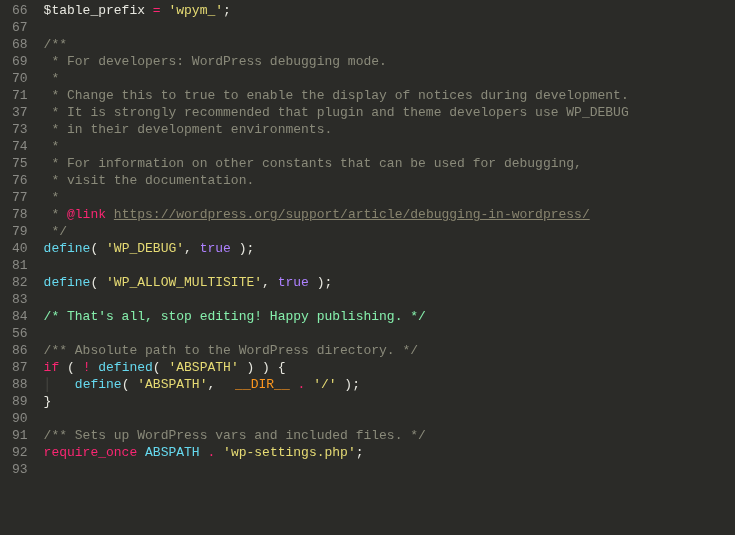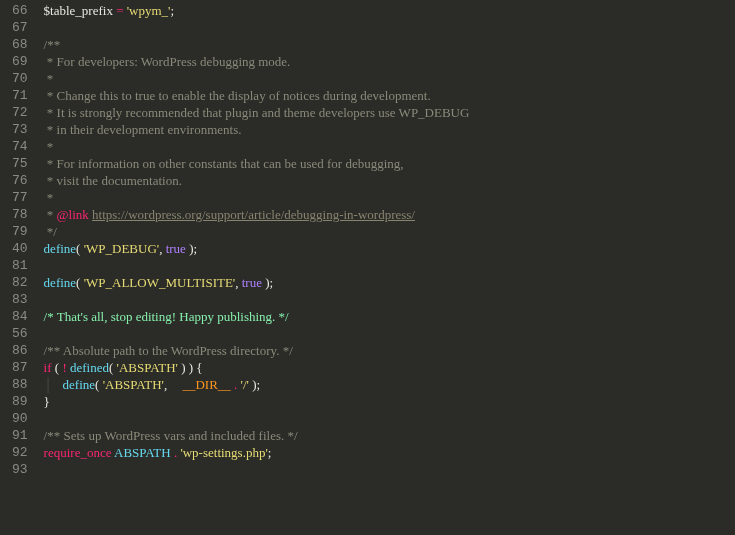--- a/index.html
+++ b/index.html
@@ -26,21 +26,21 @@
     user-select: none;
     flex-shrink: 0;
   }
   .gutter .ln { height: 17px; }
   .code {
     flex: 1;
     color: #d0d0c8;
     padding-left: 6px;
     white-space: pre;
   }
-  .code .line { height: 17px; font-family: Liberation Serif, serif; }
+  .code .line { height: 17px; }
   .c-var     { color: #e8e8e0; }          
   .c-op      { color: #f92672; }          
   .c-str     { color: #e6db74; }          
   .c-punc    { color: #e8e8e0; }          
   .c-comment { color: #86efac; }
   .c-doc     { color: #8a8a7a; }
   .c-tag     { color: #f92672; }
   .c-link    { color: #88846f; text-decoration: underline; }
   .c-func    { color: #66d9ef; }
   .c-const   { color: #ae81ff; }          
@@ -53,21 +53,21 @@
 <body>
 
 <div class="editor">
   <div class="gutter" id="gutter">
       <div class="ln">66</div>
       <div class="ln">67</div>
       <div class="ln">68</div>
       <div class="ln">69</div>
       <div class="ln">70</div>
       <div class="ln">71</div>
-      <div class="ln">72</div>
+      <div class="ln">37</div>
       <div class="ln">73</div>
       <div class="ln">74</div>
       <div class="ln">75</div>
       <div class="ln">76</div>
       <div class="ln">77</div>
       <div class="ln">78</div>
       <div class="ln">79</div>
       <div class="ln">40</div>
       <div class="ln">81</div>
       <div class="ln">82</div>

